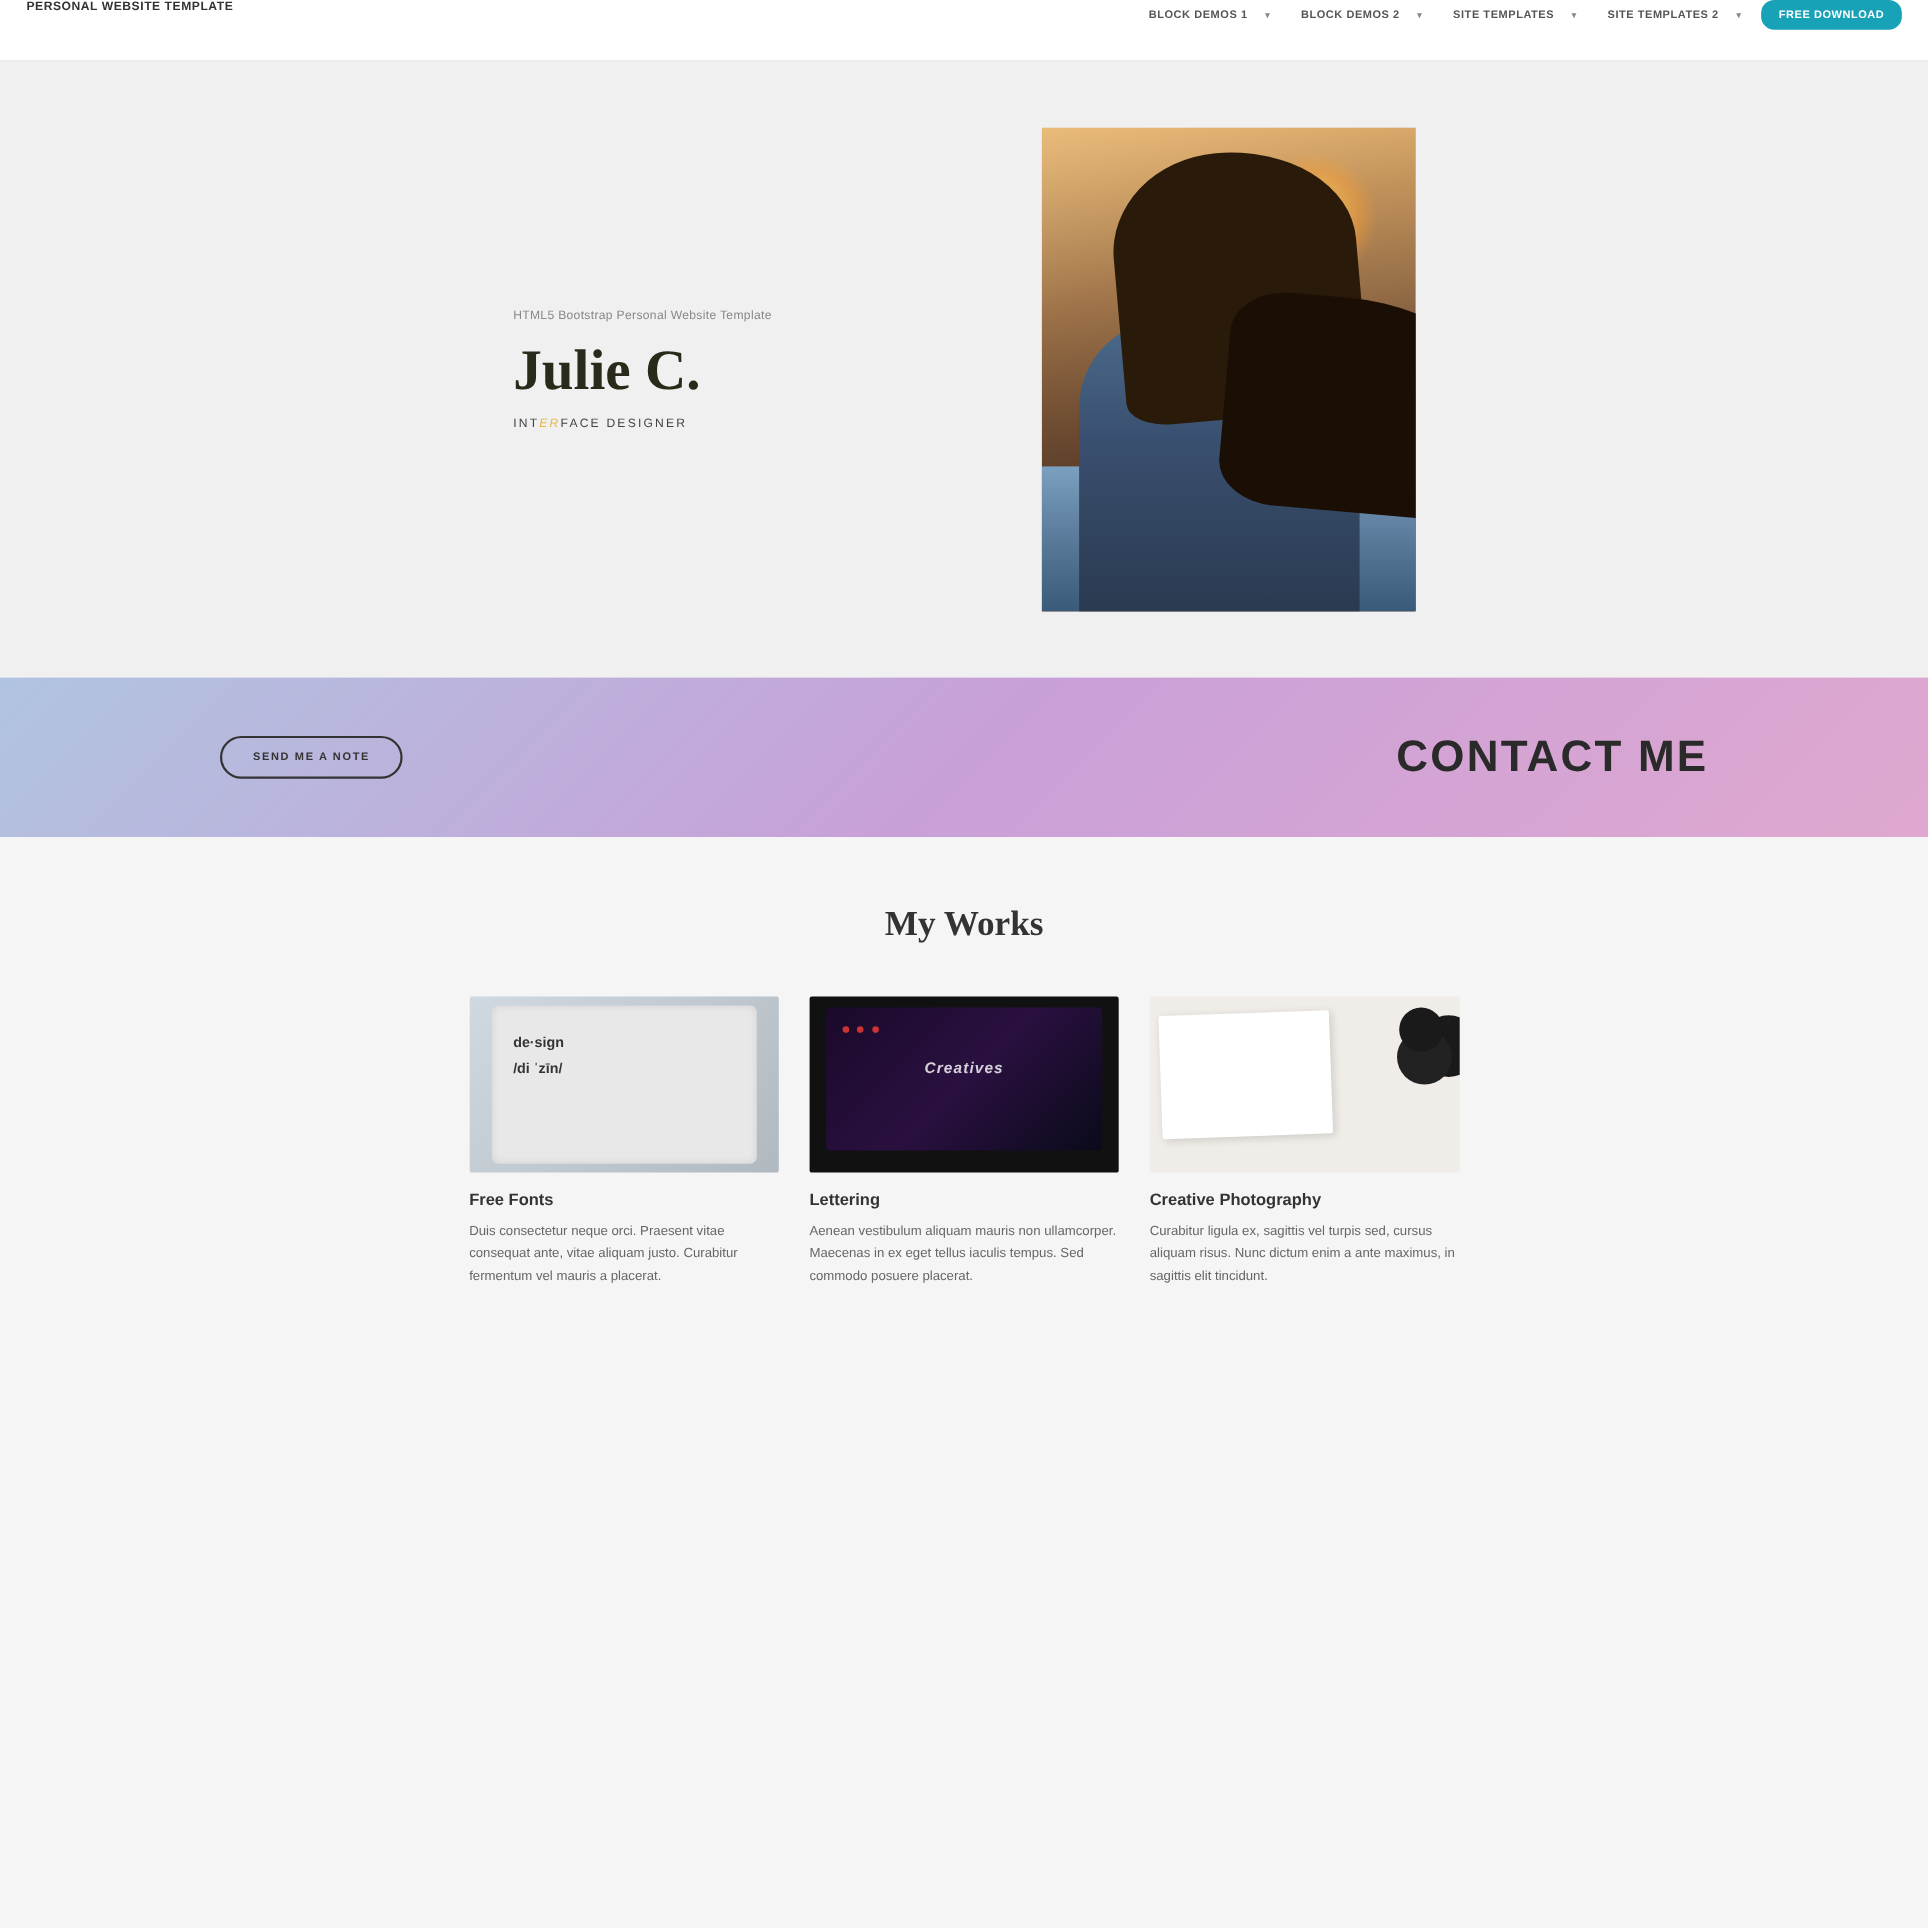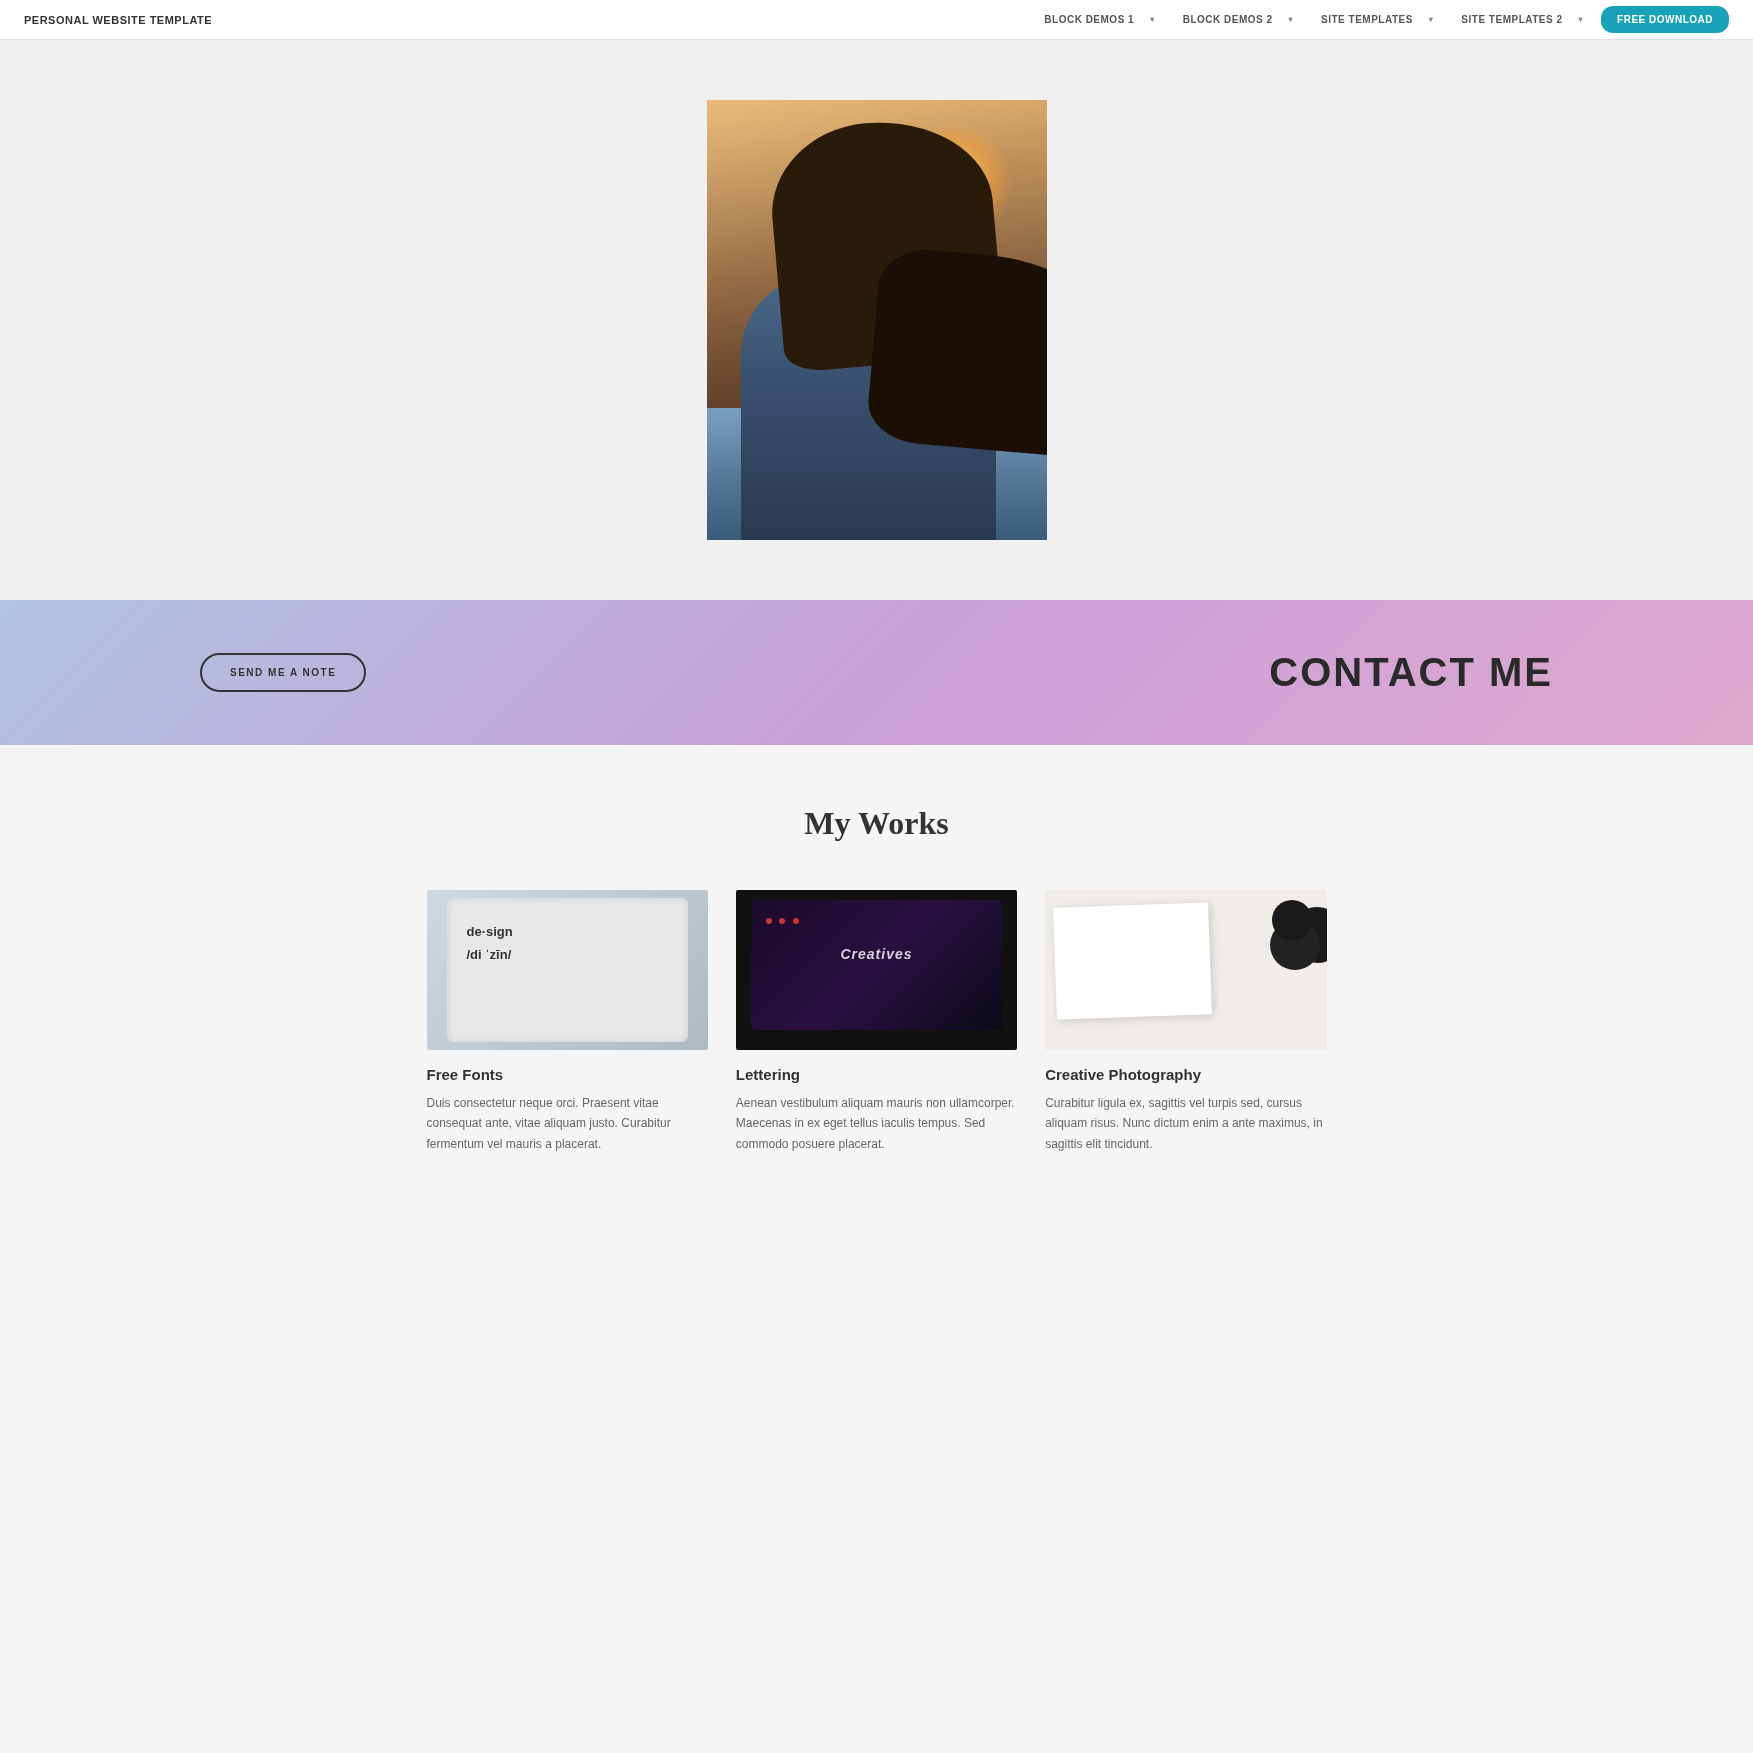--- a/index.html
+++ b/index.html
@@ -1,25 +1,25 @@
 <!DOCTYPE html>
 <html><head>
   <meta charset="utf-8">
   <style>
     * { margin: 0; padding: 0; box-sizing: border-box; }
     body { font-family: 'Arial', sans-serif; background: #f5f5f5; color: #333; }
 
     
     .navbar {
       display: flex;
-      align-items: center;
+      align-items: flex-start;
       justify-content: space-between;
       background: #fff;
       padding: 0 24px;
-      height: 40px;
+      height: 56px;
       border-bottom: 1px solid #e0e0e0;
       position: relative;
       z-index: 100;
     }
     .navbar-brand {
       font-size: 11px;
       font-weight: 700;
       letter-spacing: 0.5px;
       color: #333;
       text-transform: uppercase;
@@ -366,20 +366,27 @@
     </div>
     <div class="nav-item">
       <span>SITE TEMPLATES 2</span>
       <span class="caret">▾</span>
     </div>
     <button class="btn-download">FREE DOWNLOAD</button>
   </div>
 </nav>
 
 <section class="hero">
+  <div class="hero-text">
+    <p class="hero-subtitle">HTML5 Bootstrap Personal Website Template</p>
+    <h1 class="hero-name">Julie C.</h1>
+    <p class="hero-role">
+      <span>INT</span><span class="highlight">ER</span><span>FACE DESIGNER</span>
+    </p>
+  </div>
   <div class="hero-image-wrap">
     <div class="hero-image-placeholder">
       <div class="ocean-shape"></div>
       <div class="body-shape"></div>
       <div class="hair-shape"></div>
     </div>
   </div>
 </section>
 
 <section class="contact-banner">

